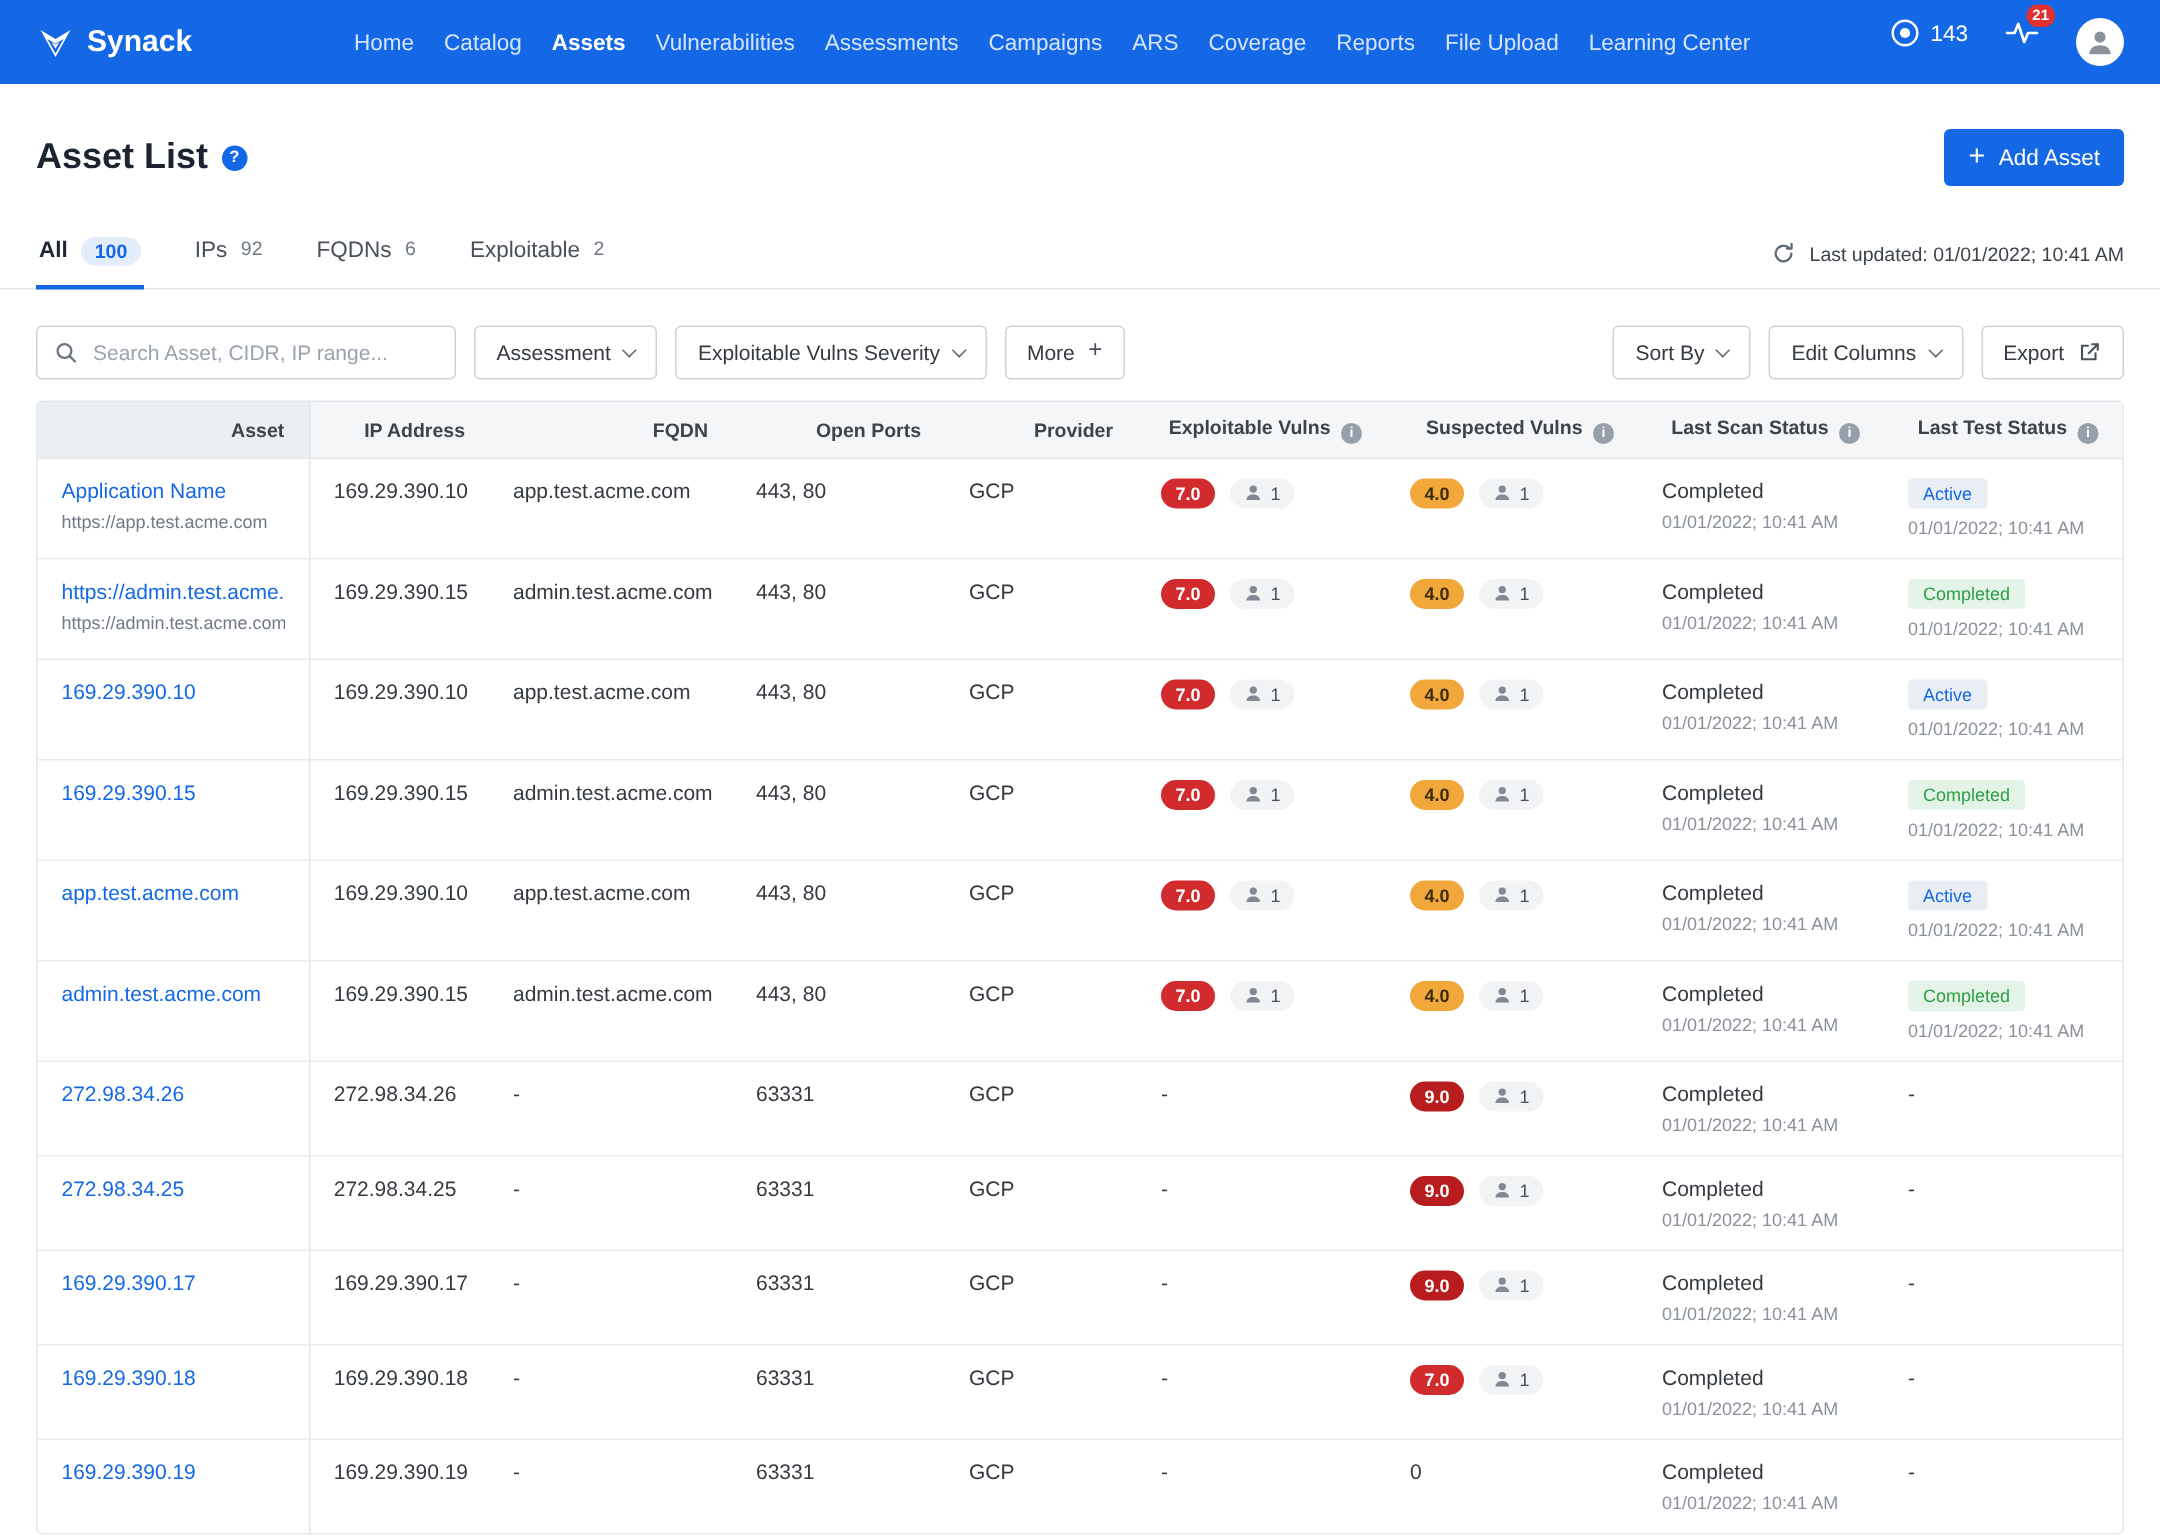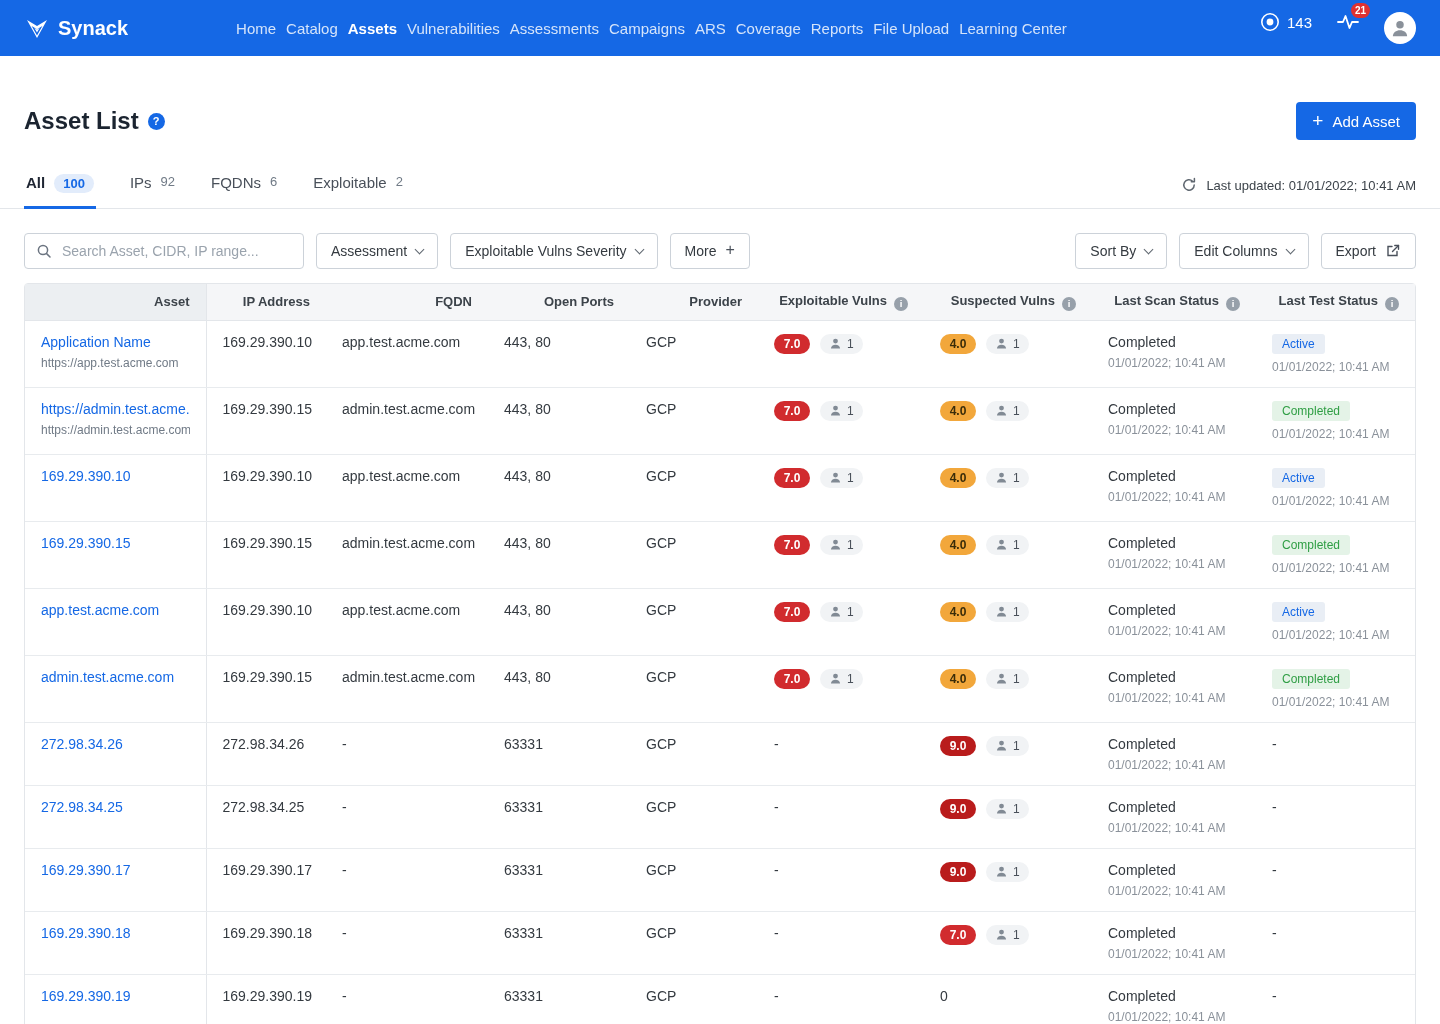--- a/index.html
+++ b/index.html
@@ -3,30 +3,30 @@
 <meta charset="utf-8">
 <title>Asset List</title>
 <style>
   *{box-sizing:border-box;margin:0;padding:0}
   body{width:1440px;min-height:1024px;font-family:"Liberation Sans",sans-serif;background:#fff;color:#343a40}
   a{text-decoration:none}
   
   .navbar{height:56px;background:#1568e5;display:flex;align-items:center;justify-content:space-between;padding:0 24px}
   .nav-left{display:flex;align-items:center}
   .brand{display:flex;align-items:center;gap:8px;color:#fff;font-size:20px;font-weight:700;cursor:pointer}
-  .nav-items{display:flex;gap:10px;margin-left:108px}
+  .nav-items{display:flex;gap:20px;margin-left:108px}
   .nav-item{color:rgba(255,255,255,.82);font-size:15px;cursor:pointer;white-space:nowrap}
   .nav-item.active{color:#fff;font-weight:700}
   .nav-right{display:flex;align-items:flex-start;gap:24px}
   .credits{display:flex;align-items:center;gap:7px;color:#fff;font-size:15px;cursor:pointer}
   .notif{position:relative;cursor:pointer;display:flex;align-items:center}
   .notif-badge{position:absolute;top:-9px;right:-10px;background:#e03131;color:#fff;font-size:10px;font-weight:700;border-radius:9px;padding:2px 4px;min-width:17px;text-align:center}
   .avatar{width:32px;height:32px;border-radius:50%;background:#fff;display:flex;align-items:center;justify-content:center;cursor:pointer}
   
-  .page-header{display:flex;align-items:center;padding:46px 24px 20px}
+  .page-header{display:flex;align-items:center;padding:30px 24px 20px}
   .page-title{font-size:24px;font-weight:700;color:#1b2430}
   .help-icon{width:17px;height:17px;border-radius:50%;background:#1568e5;color:#fff;font-size:11px;font-weight:700;display:inline-flex;align-items:center;justify-content:center;margin-left:9px;cursor:pointer}
   .add-asset{margin-left:auto;background:#1568e5;color:#fff;border:none;border-radius:4px;height:38px;padding:0 16px;font-size:15px;display:flex;align-items:center;gap:9px;cursor:pointer;font-family:inherit}
   .plus-icon{font-size:19px;font-weight:400;line-height:1;margin-top:-2px}
   
   .tabs-row{display:flex;align-items:flex-end;justify-content:space-between;padding:0 24px;border-bottom:1px solid #e3e6ea;margin-top:4px}
   .tabs{display:flex;gap:32px}
   .tab{display:flex;align-items:flex-start;gap:9px;padding:10px 2px 13px;font-size:15px;color:#49505a;cursor:pointer;border-bottom:3px solid transparent;margin-bottom:-1px}
   .tab.active{color:#1f2633;font-weight:700;border-bottom-color:#1568e5}
   .tab-count{font-size:13px;color:#707a86}

